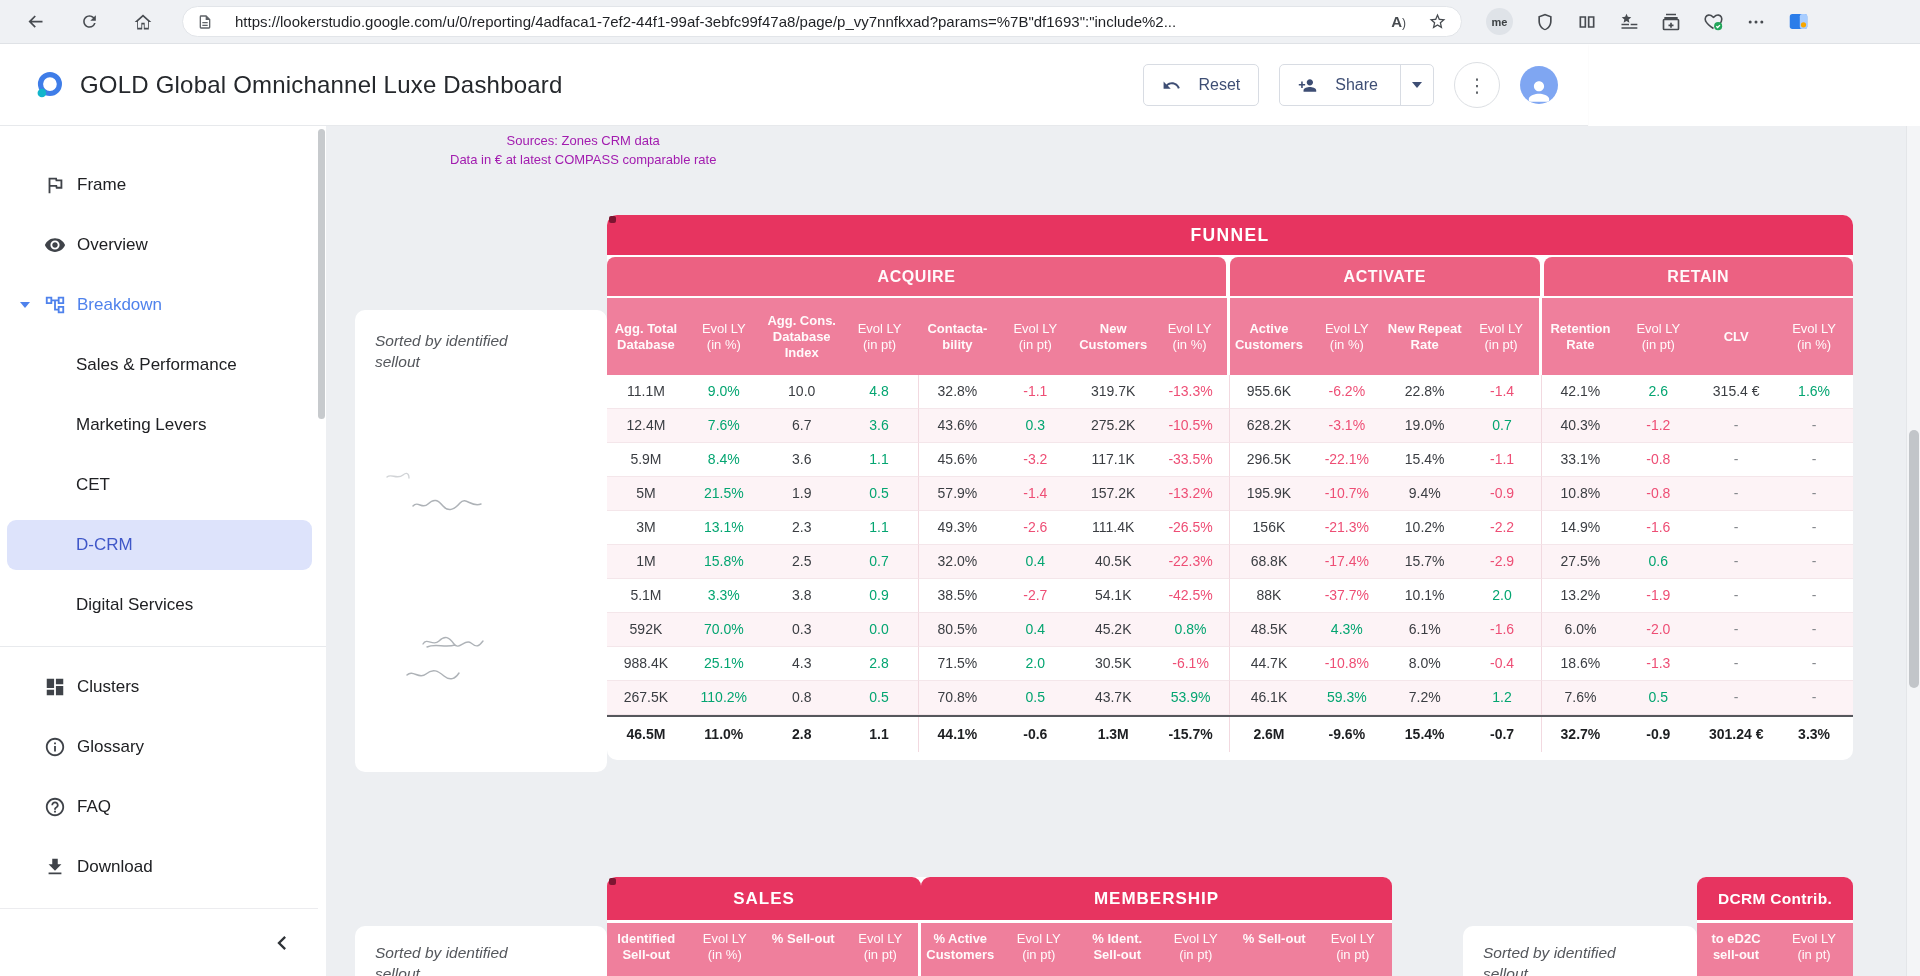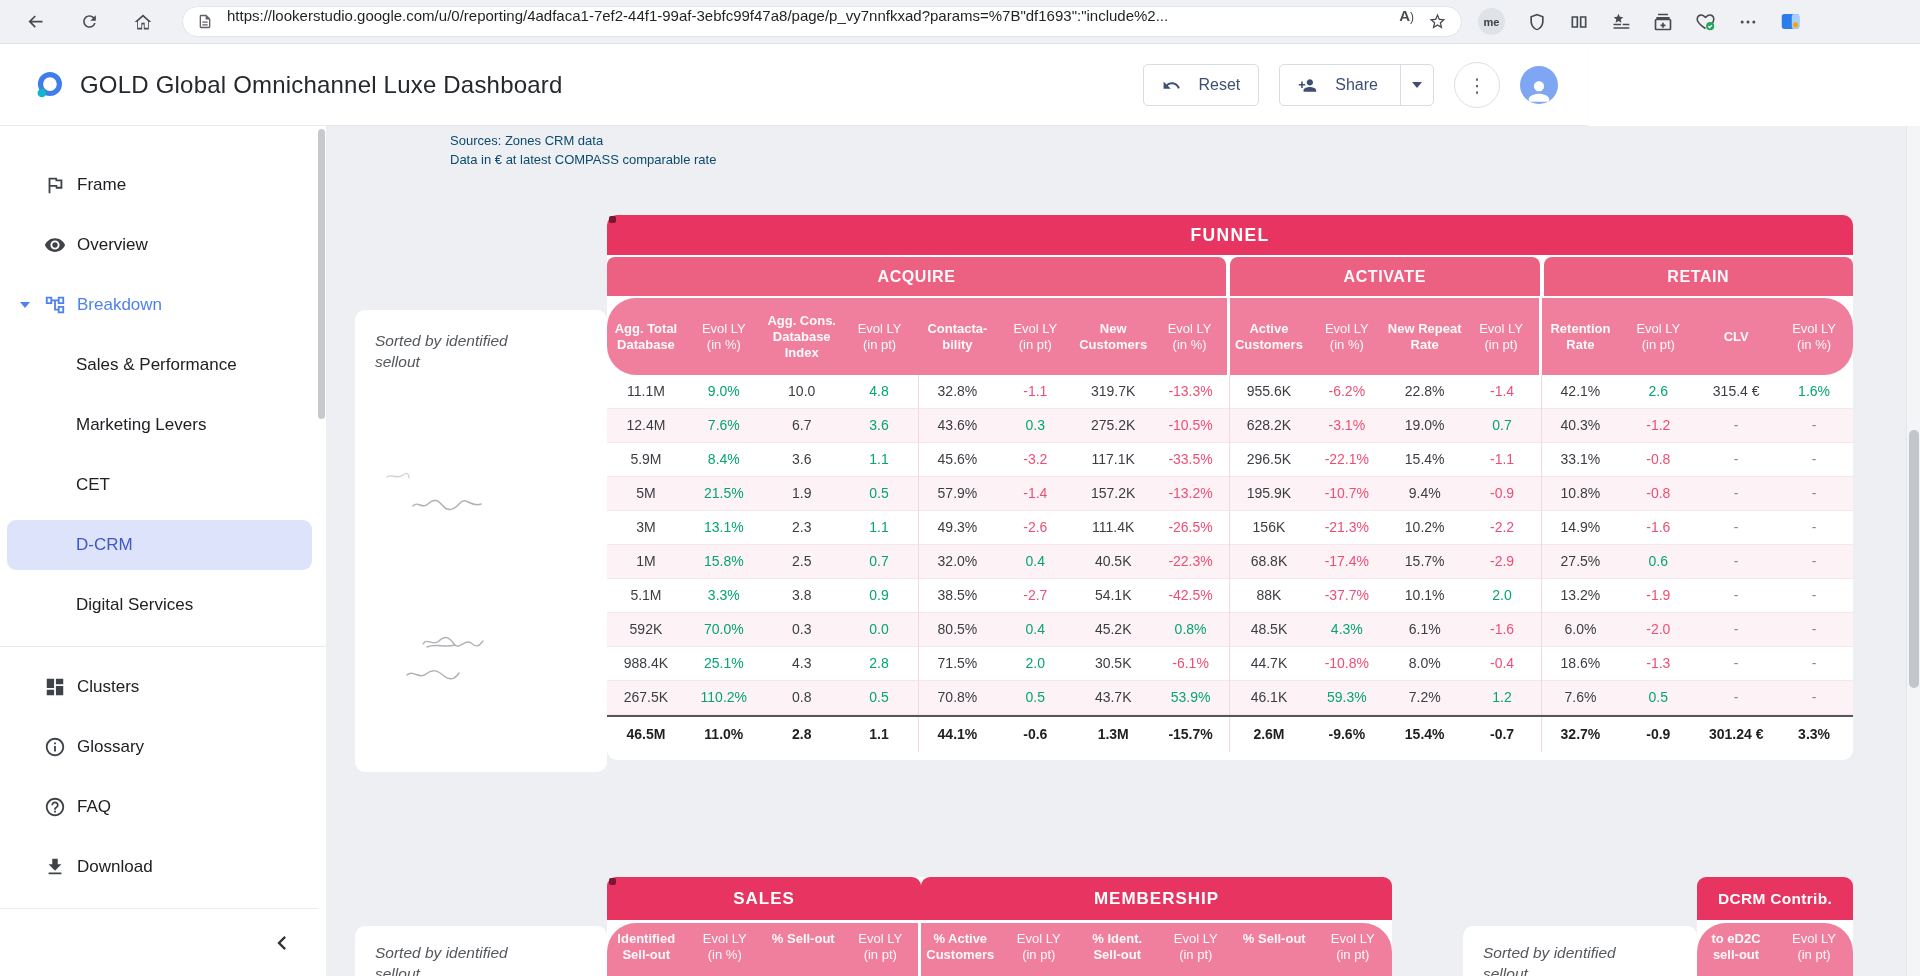--- a/index.html
+++ b/index.html
@@ -7,25 +7,25 @@
               font-family:"Liberation Sans", sans-serif; }
   #stage { position:relative; width:1920px; height:976px; overflow:hidden; background:#fff; }
 
   
   .toolbar { position:absolute; left:0; top:0; width:1920px; height:44px; background:#eff1f4;
              border-bottom:1px solid #dfe2e6; display:flex; align-items:center; }
   .tb-btn { width:34px; height:34px; border-radius:6px; display:flex; align-items:center;
             justify-content:center; color:#474b50; flex:0 0 auto; }
   .tb-back{ margin-left:18px; } .tb-gap{ margin-left:20px; }
   .urlbar { margin-left:22px; width:1280px; height:31px; border-radius:16px; background:#fff;
-            border:1px solid #e2e5e9; display:flex; padding:0 14px; gap:14px; }
+            border:1px solid #e2e5e9; display:flex; align-items:center; padding:0 14px; gap:22px; }
   .url-text { flex:1; font-size:15px; color:#1f2125; white-space:nowrap; overflow:hidden; }
   .ra { font-size:15px; color:#474b50; font-weight:700; flex:0 0 auto; }
   .ra i { font-style:normal; font-size:12px; font-weight:400; }
-  .tb-right { display:flex; align-items:center; margin-left:16px; gap:22px; }
+  .tb-right { display:flex; align-items:center; margin-left:24px; gap:22px; }
   .me-badge { width:27px; height:27px; border-radius:50%; background:#dfe3e8; color:#3c4043;
               font-size:11px; display:flex; align-items:center; justify-content:center; font-weight:700; }
 
   
   .appheader { position:absolute; left:0; top:44px; width:1588px; height:82px; background:#fff;
                border-bottom:1px solid #e7e9ec; display:flex; align-items:center;
                box-shadow:0 1px 2px rgba(0,0,0,.04); }
   .logo { margin-left:32px; width:34px; height:34px; flex:0 0 auto; }
   .apptitle { margin-left:14px; font-size:24px; color:#25282c; letter-spacing:.2px; }
   .hdr-right { position:absolute; right:30px; top:0; height:82px; display:flex; align-items:center; gap:20px; }
@@ -58,38 +58,38 @@
               border-top:6px solid #4f82ec; }
   .sb-divider { height:22px; display:flex; align-items:center; }
   .sb-divider i { display:block; width:100%; height:1px; background:#e8eaed; }
   .sb-footer { position:absolute; left:0; top:782px; width:318px; height:68px; border-top:1px solid #ececef;
                display:flex; align-items:center; justify-content:flex-end; padding-right:22px; }
   .sb-scroll { position:absolute; left:318px; top:126px; width:8px; height:850px; }
   .sb-thumb { position:absolute; left:0; top:3px; width:7px; height:290px; border-radius:4px; background:#c7cacd; }
 
   
   .canvas { position:absolute; left:326px; top:126px; width:1580px; height:850px; background:#edeff2; }
-  .sources { position:absolute; left:124px; top:5px; font-size:13px; color:#0c4a6e; line-height:19px; }
+  .sources { position:absolute; left:124px; top:5px; font-size:13px; color:#a21caf; line-height:19px;text-align:center; }
   .card { position:absolute; background:#fff; border-radius:10px; }
 
   .label-card { left:29px; top:184px; width:252px; height:462px; }
   .sorted-note { padding:20px 0 0 20px; font-style:italic; font-size:15.5px; color:#54575c; line-height:21px; }
   .scrib { position:absolute; opacity:.8; }
   .scrib.faint { opacity:.45; }
 
   .table-card { left:281px; top:89px; width:1246px; height:545px; }
   .band { position:relative; height:40px; background:var(--crimson,#e73460); border-radius:10px 10px 0 0;
           display:flex; align-items:center; justify-content:center; color:#fff;
           font-weight:700; font-size:17.5px; letter-spacing:1.3px; margin-bottom:2px; }
   .notch { position:absolute; left:2px; top:1px; width:7px; height:7px; background:#7c1531; border-radius:2px; }
   .fsections { display:flex; gap:4px; height:39px; margin-bottom:2px; }
   .fsection { background:var(--band,#ec6182); border-radius:8px 8px 0 0; color:rgba(255,255,255,.97);
               display:flex; align-items:center; justify-content:center; font-size:16px; font-weight:600;
               letter-spacing:.6px; }
-  .colhead { display:grid; grid-template-columns:repeat(16,1fr); height:77px; background:var(--colhead,#ef7f9c);border-radius:29px; }
+  .colhead { display:grid; grid-template-columns:repeat(16,1fr); height:77px; background:var(--colhead,#ef7f9c); }
   .colhead.ten { grid-template-columns:repeat(10,1fr); height:120px; }
   .colhead.two { grid-template-columns:repeat(2,1fr); height:120px; }
   .hcell { display:flex; flex-direction:column; align-items:center; justify-content:center;
            color:rgba(255,255,255,.96); font-size:13px; line-height:16px; text-align:center; }
   .colhead.ten .hcell, .colhead.two .hcell { justify-content:flex-start; padding-top:8px; }
   .hcell.hb { font-weight:700; }
   .hcell.wsep { border-right:3px solid #fff; }
   .trow { display:grid; grid-template-columns:repeat(16,1fr); height:34px; }
   .trow.alt { background:#fdf3f6; }
   .cell { font-size:14px; text-align:center; line-height:33px; border-bottom:1px solid #f4e6ea;

